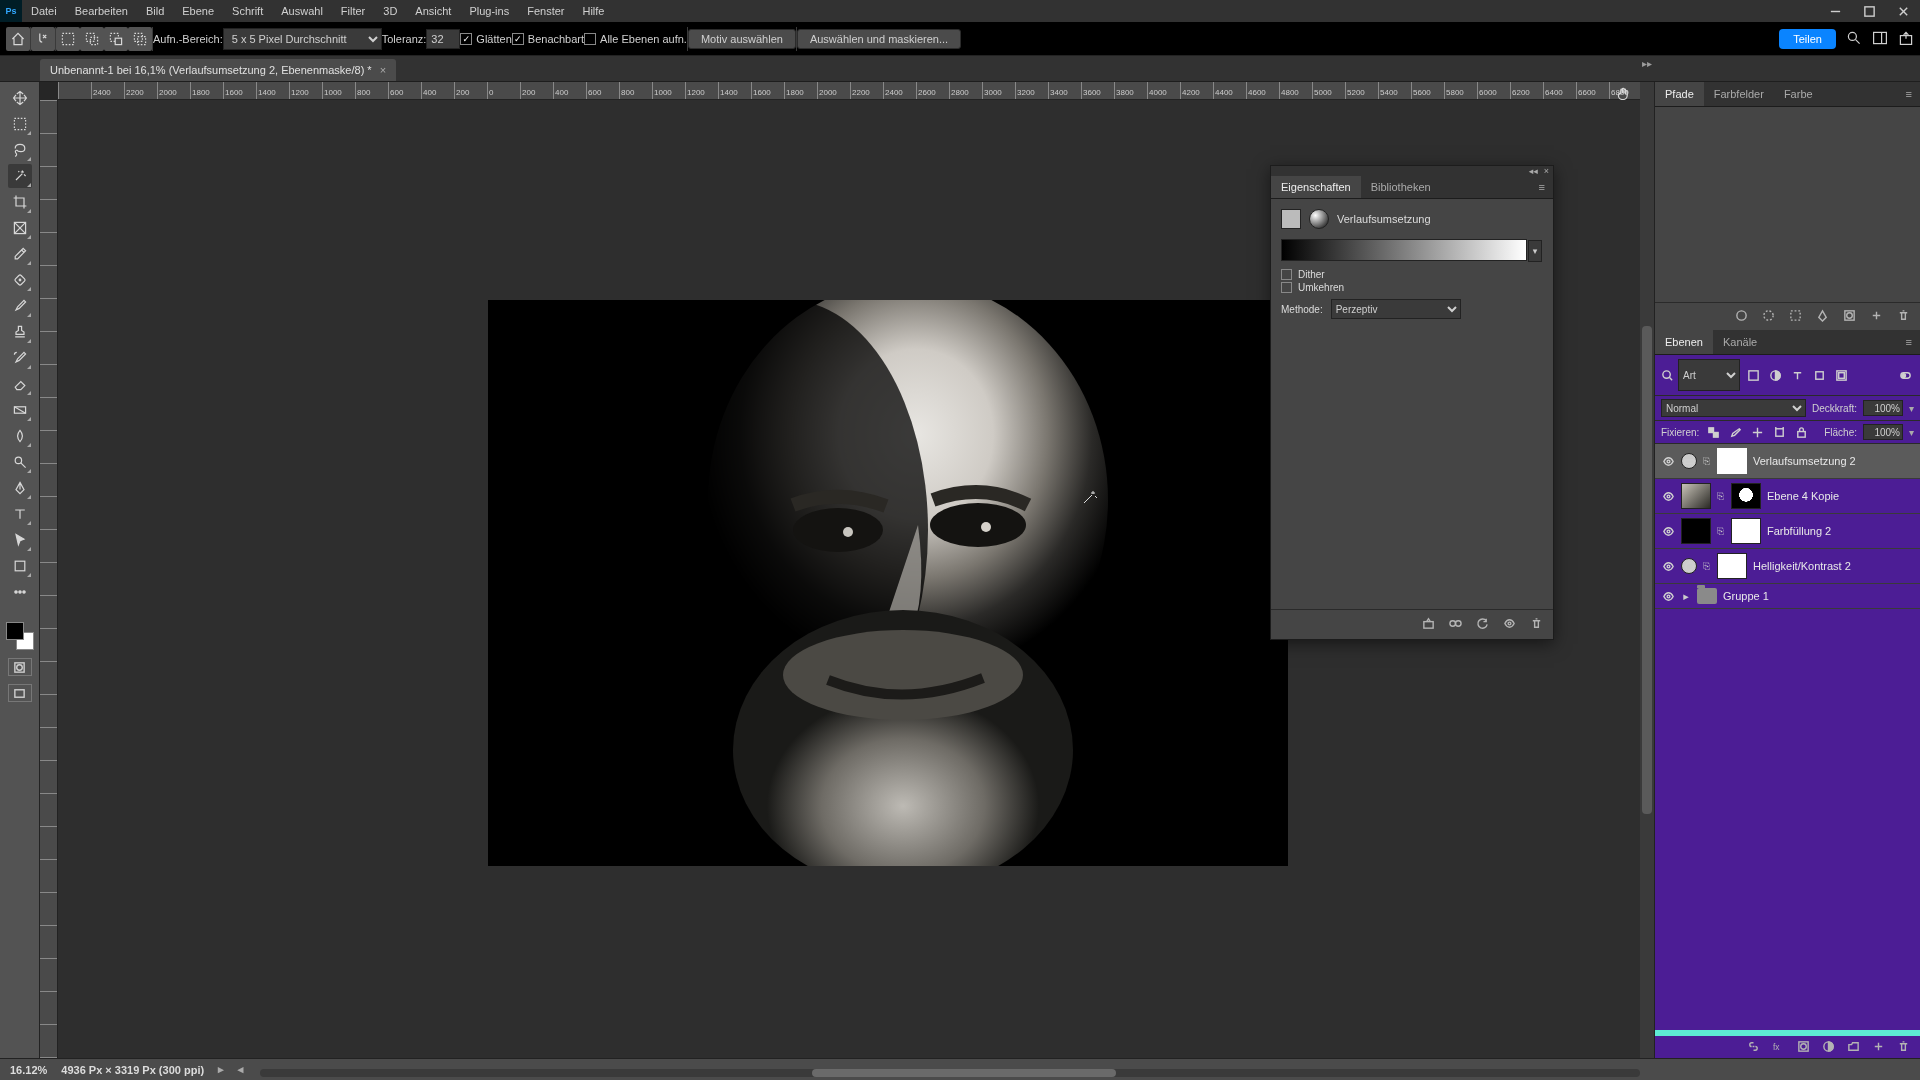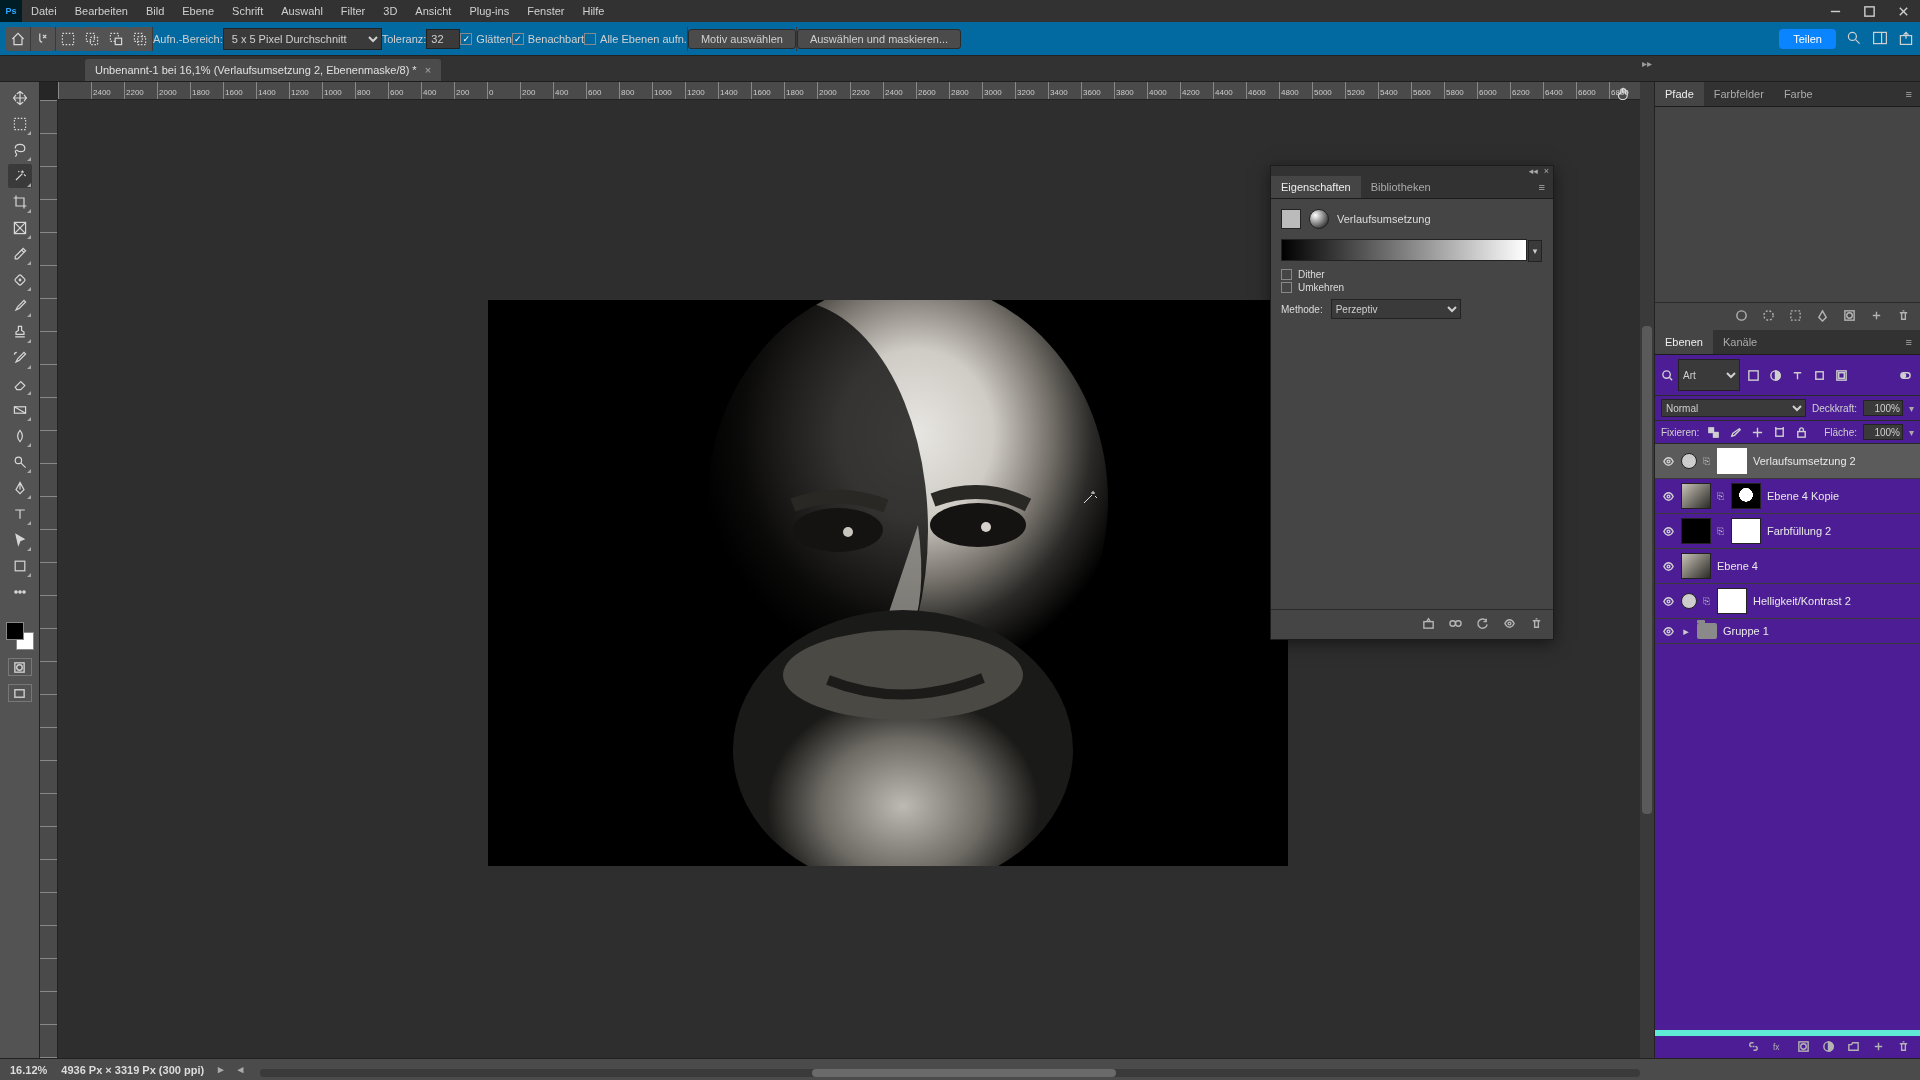--- a/index.html
+++ b/index.html
@@ -7,37 +7,37 @@
 
 
 #title-bar { height: 22px; background: #323232; display: flex; align-items: center; }
 #title-bar .ps-logo { width: 22px; height: 22px; background: #001d26; color: #31a8ff; font-weight: bold; font-size: 9px; display: flex; align-items: center; justify-content: center; }
 #menu-bar { display: flex; gap: 0; }
 #menu-bar .menu-item { padding: 4px 9px; cursor: default; }
 #win-controls { margin-left: auto; display: flex; }
 #win-controls div { width: 34px; height: 22px; display: flex; align-items: center; justify-content: center; color: #c0c0c0; }
 
 
-#option-bar { height: 34px; background: #0369a1; display: flex; align-items: center; padding: 0 6px; border-bottom: 1px solid #222; }
+#option-bar { height: 34px; background: #000000; display: flex; align-items: center; padding: 0 6px; border-bottom: 1px solid #222; }
 #option-bar .home-btn, #option-bar .icon-btn { width: 24px; height: 24px; display: flex; align-items: center; justify-content: center; background: #535353; border: 1px solid transparent; border-radius: 2px; }
 #option-bar .label { color: #d0d0d0; font-size: 11px; }
 #option-bar select { background: #3a3a3a; color: #d0d0d0; border: 1px solid #222; height: 22px; font-size: 11px; padding: 0 18px 0 4px; }
 #option-bar input[type=text] { background: #3a3a3a; color: #d0d0d0; border: 1px solid #222; height: 20px; width: 34px; font-size: 11px; padding: 0 4px; }
 #option-bar .chk { display: flex; align-items: center; gap: 4px; }
 #option-bar .chk .box { width: 12px; height: 12px; border: 1px solid #888; display: flex; align-items: center; justify-content: center; font-size: 9px; color: #fff; }
 #option-bar .chk .box.checked::after { content: "✓"; }
 #option-bar .btn { background: #4b4b4b; border: 1px solid #2b2b2b; color: #d0d0d0; padding: 3px 12px; border-radius: 3px; font-size: 11px; }
 #option-bar .divider { width: 1px; height: 24px; background: #3a3a3a; }
 #option-bar .share-btn { background: #0a84ff; color: #fff; border: none; padding: 4px 14px; border-radius: 4px; font-size: 11px; }
 #option-bar .right-icons { margin-left: auto; display: flex; gap: 10px; align-items: center; }
 #option-bar .right-icons svg { stroke: #d0d0d0; }
 
 
 #tab-strip { height: 26px; background: #323232; display: flex; align-items: flex-end; padding-left: 40px; border-bottom: 1px solid #1e1e1e; }
-#tab-strip .tab { background: #4b4b4b; padding: 5px 10px; font-size: 11px; color: #e0e0e0; border-radius: 3px 3px 0 0; display: flex; align-items: center; gap: 8px; margin-left: 45px; }
+#tab-strip .tab { background: #4b4b4b; padding: 5px 10px; font-size: 11px; color: #e0e0e0; border-radius: 3px 3px 0 0; display: flex; align-items: center; gap: 8px; }
 #tab-strip .tab .close-x { color: #aaa; }
 
 
 #main-area { position: absolute; top: 82px; bottom: 22px; left: 0; right: 0; display: flex; }
 
 
 #toolbox { width: 40px; background: #535353; border-right: 1px solid #222; display: flex; flex-direction: column; align-items: center; padding-top: 4px; gap: 2px; }
 #toolbox .tool { width: 24px; height: 24px; display: flex; align-items: center; justify-content: center; border-radius: 2px; position: relative; }
 #toolbox .tool.active { background: #3a3a3a; }
 #toolbox .tool::after { content: ""; position: absolute; bottom: 1px; right: 1px; width: 0; height: 0; border-left: 4px solid transparent; border-bottom: 4px solid #aaa; }
@@ -705,30 +705,20 @@
                 <path d="M2 7s2-4 5-4 5 4 5 4-2 4-5 4-5-4-5-4z"></path>
                 <circle cx="7" cy="7" r="1.5"></circle>
               </svg>
             </div>
             <div class="thumb fill"></div>
             <div class="link-ic">⎘</div>
             <div class="thumb mask"></div>
             <div class="name">Farbfüllung 2</div>
           </div>
           <div class="layer-row">
-            <div class="eye">
-              <svg class="ico-s" viewBox="0 0 14 14">
-                <path d="M2 7s2-4 5-4 5 4 5 4-2 4-5 4-5-4-5-4z"></path>
-                <circle cx="7" cy="7" r="1.5"></circle>
-              </svg>
-            </div>
-            <div class="thumb" style="background: linear-gradient(135deg, rgb(200, 195, 184), rgb(43, 42, 38));"></div>
-            <div class="name">Ebene 4</div>
-          </div>
-          <div class="layer-row">
             <div class="eye hidden">
               <svg class="ico-s" viewBox="0 0 14 14">
                 <path d="M2 7s2-4 5-4 5 4 5 4-2 4-5 4-5-4-5-4z"></path>
                 <circle cx="7" cy="7" r="1.5"></circle>
               </svg>
             </div>
             <div class="adj-icon">
               <svg class="ico-s" viewBox="0 0 14 14">
                 <circle cx="7" cy="7" r="4"></circle>
                 <line x1="7" y1="1" x2="7" y2="3"></line>

